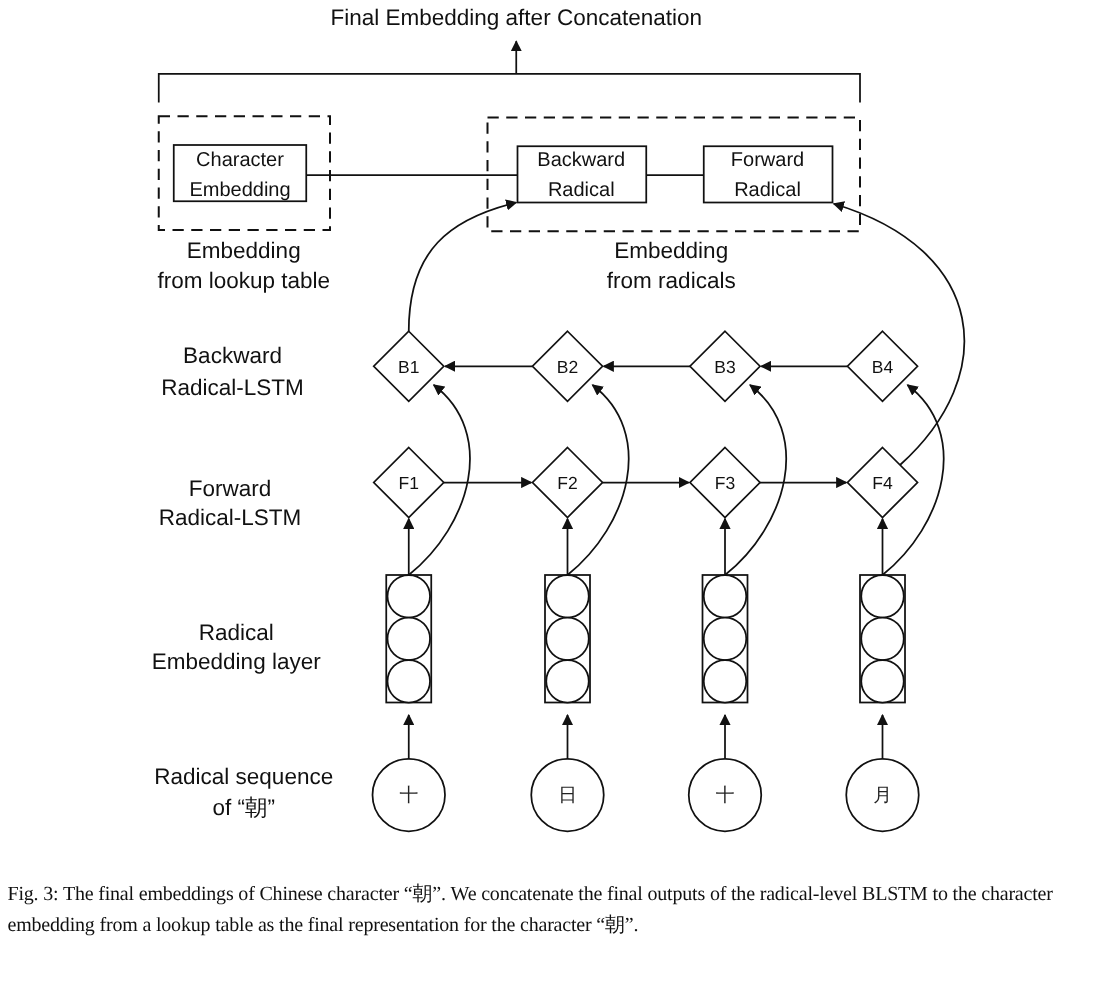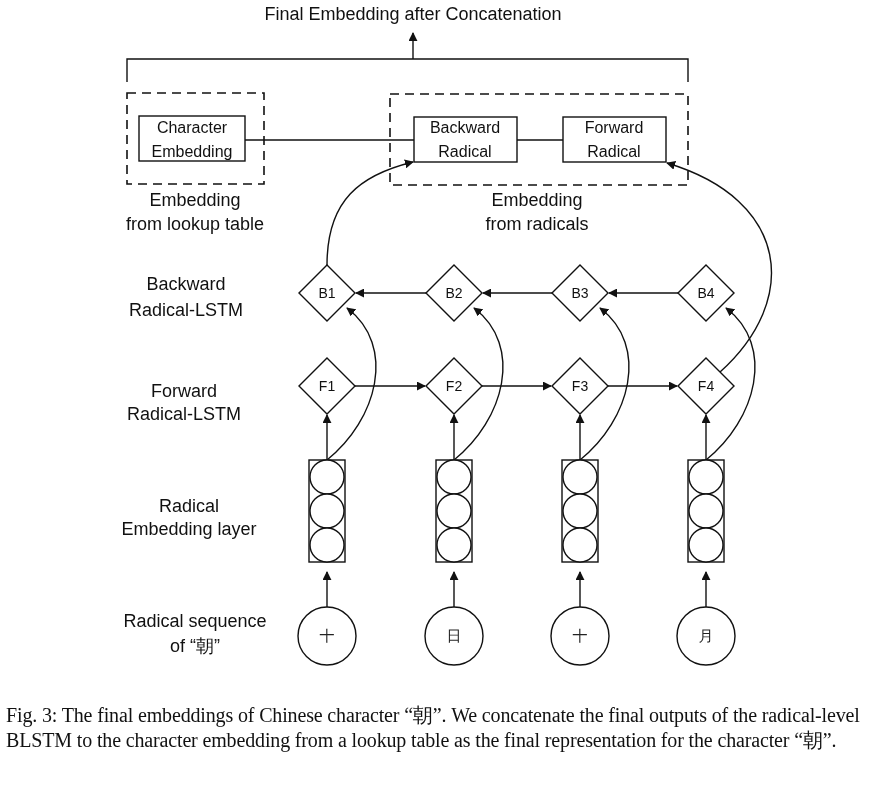--- a/index.html
+++ b/index.html
@@ -7,21 +7,21 @@
   #diagram { position: absolute; left: 0; top: 0; width: 876px; height: 690px; }
   .lbl { font-family: "Liberation Sans", sans-serif; font-size: 18px; fill: #111; }
   .box-lbl { font-family: "Liberation Sans", sans-serif; font-size: 16px; fill: #111; }
   .node-lbl { font-family: "Liberation Sans", sans-serif; font-size: 14px; fill: #111; }
   .rad-lbl { font-family: "DejaVu Sans", sans-serif; font-size: 15px; fill: #222; }
   .stroke { stroke: #111; stroke-width: 1.4; fill: none; }
   .dashed { stroke: #111; stroke-width: 1.6; fill: none; stroke-dasharray: 9 6; }
   .shape { stroke: #111; stroke-width: 1.4; fill: #fff; }
   #caption {
     position: absolute; left: 6px; top: 703px; width: 866px;
-    font-family: "Liberation Serif", serif; font-size: 20px; line-height: 25px;
+    font-family: "Liberation Serif", serif; font-size: 16px; line-height: 25px;
     color: #111; letter-spacing: -0.15px;
   }
 </style>
 </head>
 <body>
 
 <svg id="diagram" viewBox="0 0 876 690" xmlns="http://www.w3.org/2000/svg">
   <defs>
     <marker id="arrow" viewBox="0 0 10 10" refX="9" refY="5" markerWidth="9" markerHeight="9" orient="auto-start-reverse" markerUnits="userSpaceOnUse">
       <path d="M0,0 L10,5 L0,10 z" fill="#111"></path>

